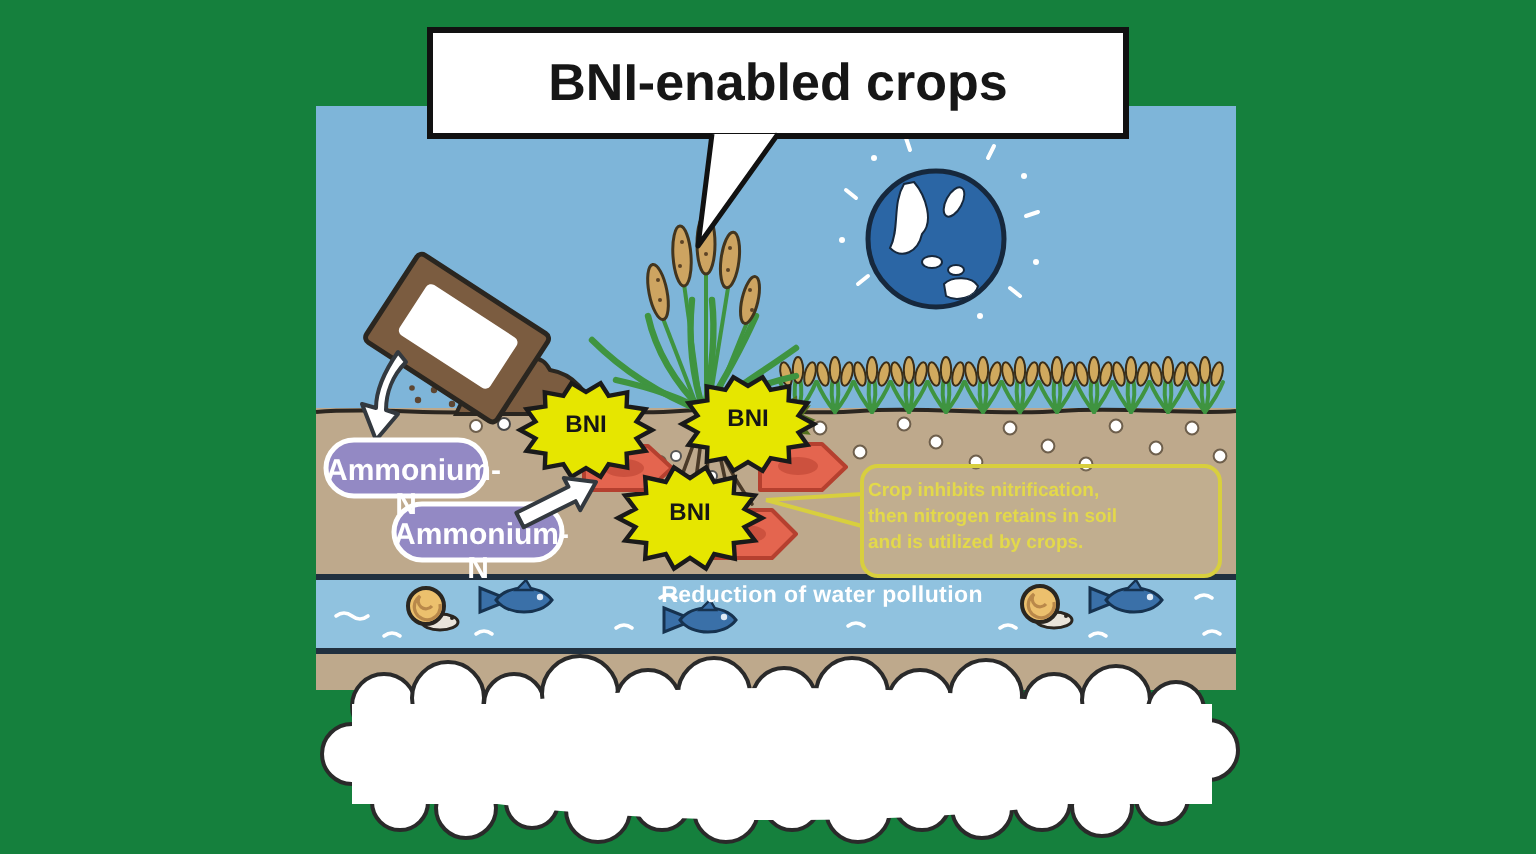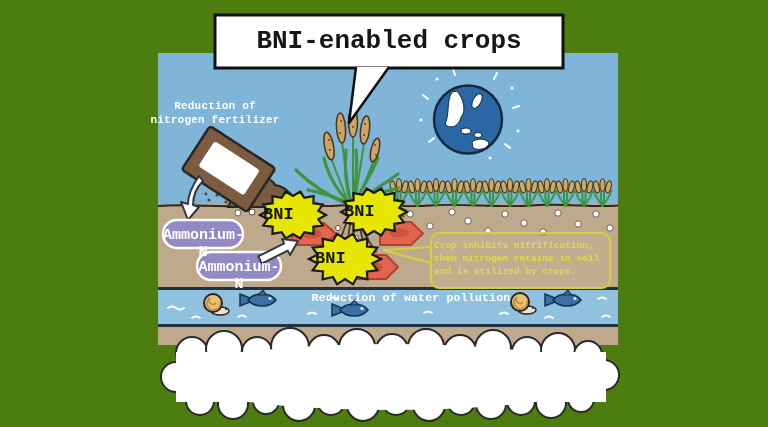--- a/index.html
+++ b/index.html
@@ -1,23 +1,23 @@
 <!DOCTYPE html>
 <html><head>
 <meta charset="utf-8">
 <style>
   html,body{margin:0;padding:0;background:#fff;}
-  .canvas{position:relative;width:768px;height:427px;background:#4d7c0f;overflow:hidden;
-          font-family:Liberation Mono, monospace;}
+  .canvas{position:relative;width:768px;height:427px;background:#15803d;overflow:hidden;
+          font-family:Liberation Sans, sans-serif;}
   .abs{position:absolute;}
   svg{display:block;}
   .wlabel{color:#ffffff;font-size:11px;line-height:1.25;text-align:center;
           white-space:pre-line;font-weight:bold;letter-spacing:.2px;}
   .title-text{font-size:26px;font-weight:bold;color:#161616;text-align:center;line-height:52px;}
-  .bni-text{font-size:17px;font-weight:bold;color:#161616;text-align:left;width:60px;}
+  .bni-text{font-size:12px;font-weight:bold;color:#161616;text-align:center;width:60px;}
   .ammonium-text{font-size:15px;font-weight:bold;color:#ffffff;text-align:center;}
   .note-text{font-size:9.5px;line-height:1.35;color:#e3d94a;text-align:left;
              white-space:pre-line;font-weight:bold;}
   .cloud-text{font-size:15px;line-height:1.35;color:#222222;text-align:center;
               white-space:pre-line;font-weight:bold;}
 </style>
 </head>
 <body>
 
 <div class="canvas">
@@ -269,22 +269,20 @@
     </g>
 
     <g>
       <rect x="215" y="15" width="348" height="53" fill="#ffffff" stroke="#111111" stroke-width="3"></rect>
       <path d="M356,67 L349,123 L389,67" fill="#ffffff" stroke="#111111" stroke-width="2.5" stroke-linejoin="round"></path>
     </g>
   </svg>
 
   <div class="abs title-text" style="left:215px;top:15px;width:348px;height:53px;">BNI-enabled crops</div>
 
-  <div class="abs wlabel" style="left:145px;top:100px;width:140px;">Reduction of
-nitrogen fertilizer</div>
 
 
 
   <div class="abs wlabel" style="left:311px;top:291px;width:200px;font-size:11.5px;">Reduction of water pollution</div>
 
   <div class="abs bni-text" style="left:263px;top:205px;">BNI</div>
   <div class="abs bni-text" style="left:344px;top:202px;">BNI</div>
   <div class="abs bni-text" style="left:315px;top:249px;">BNI</div>
 
   <div class="abs ammonium-text" style="left:163px;top:227px;width:80px;">Ammonium-N</div>

